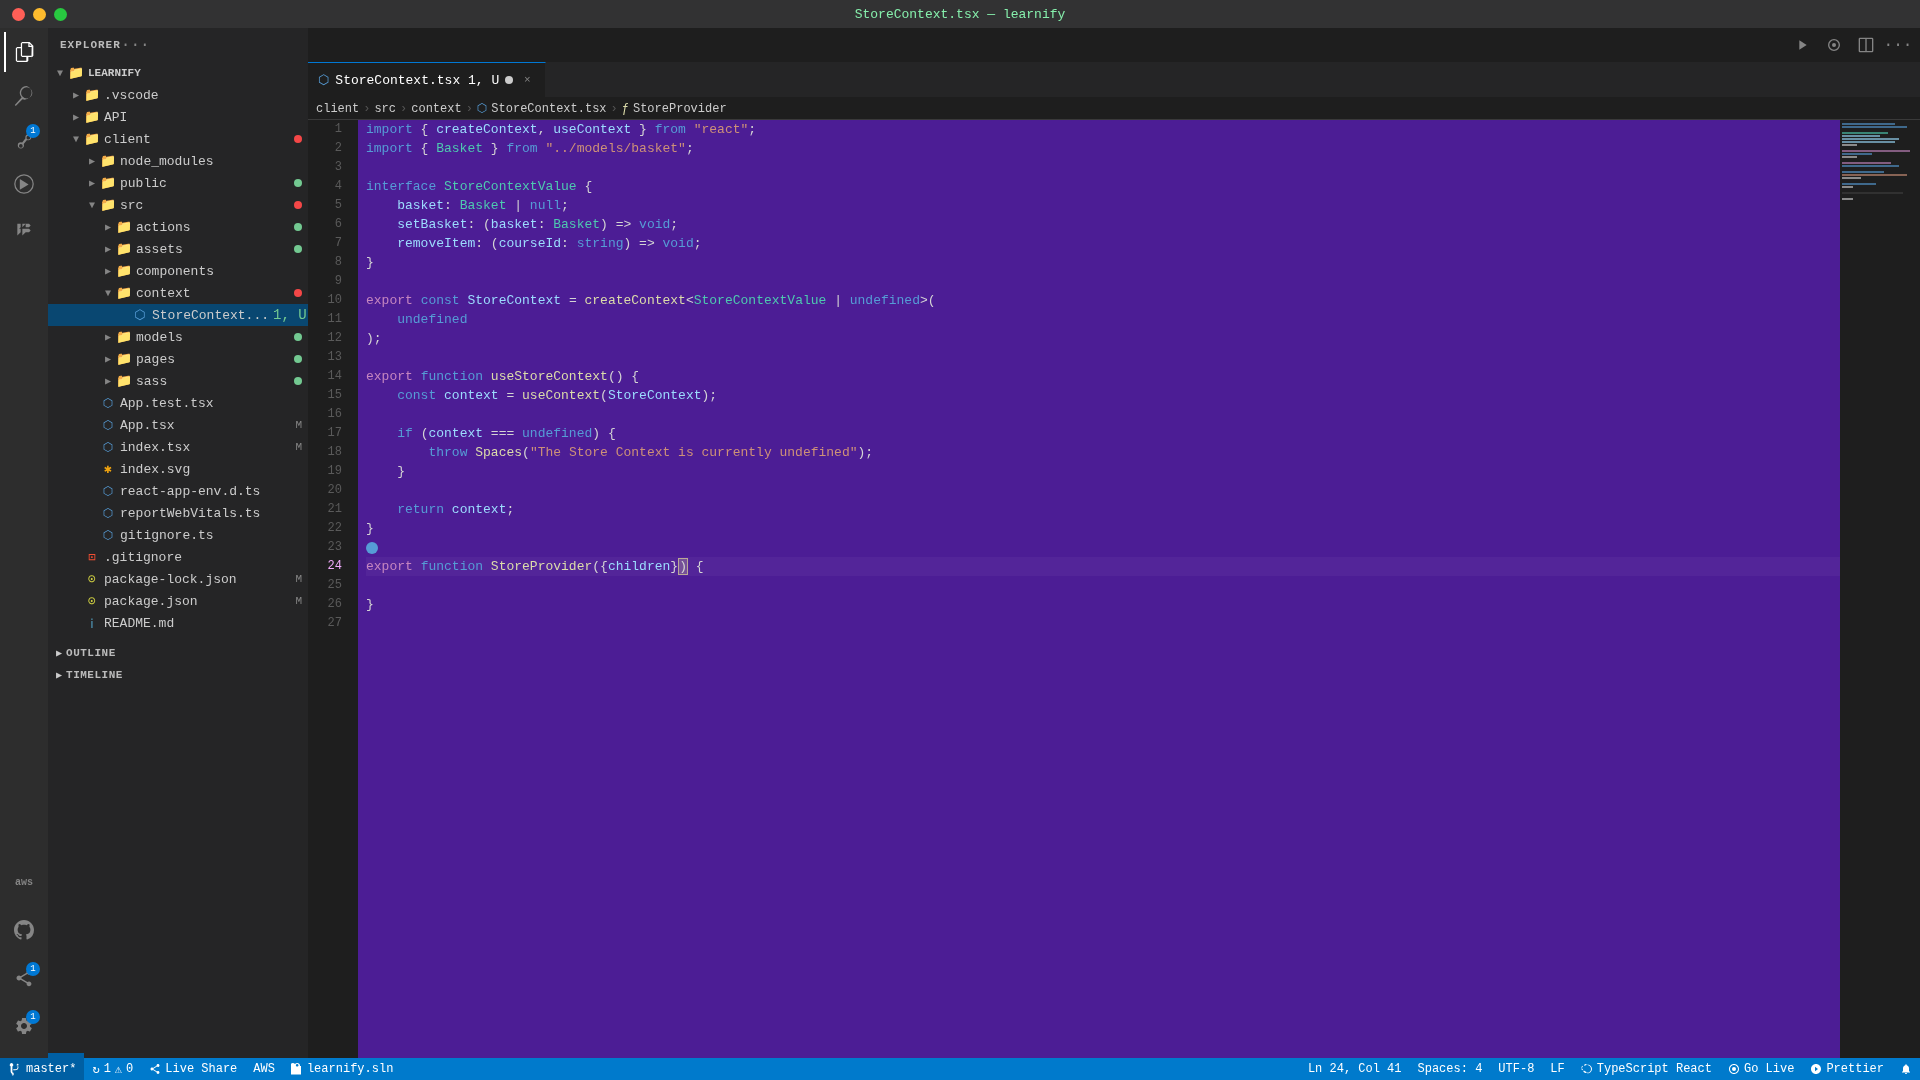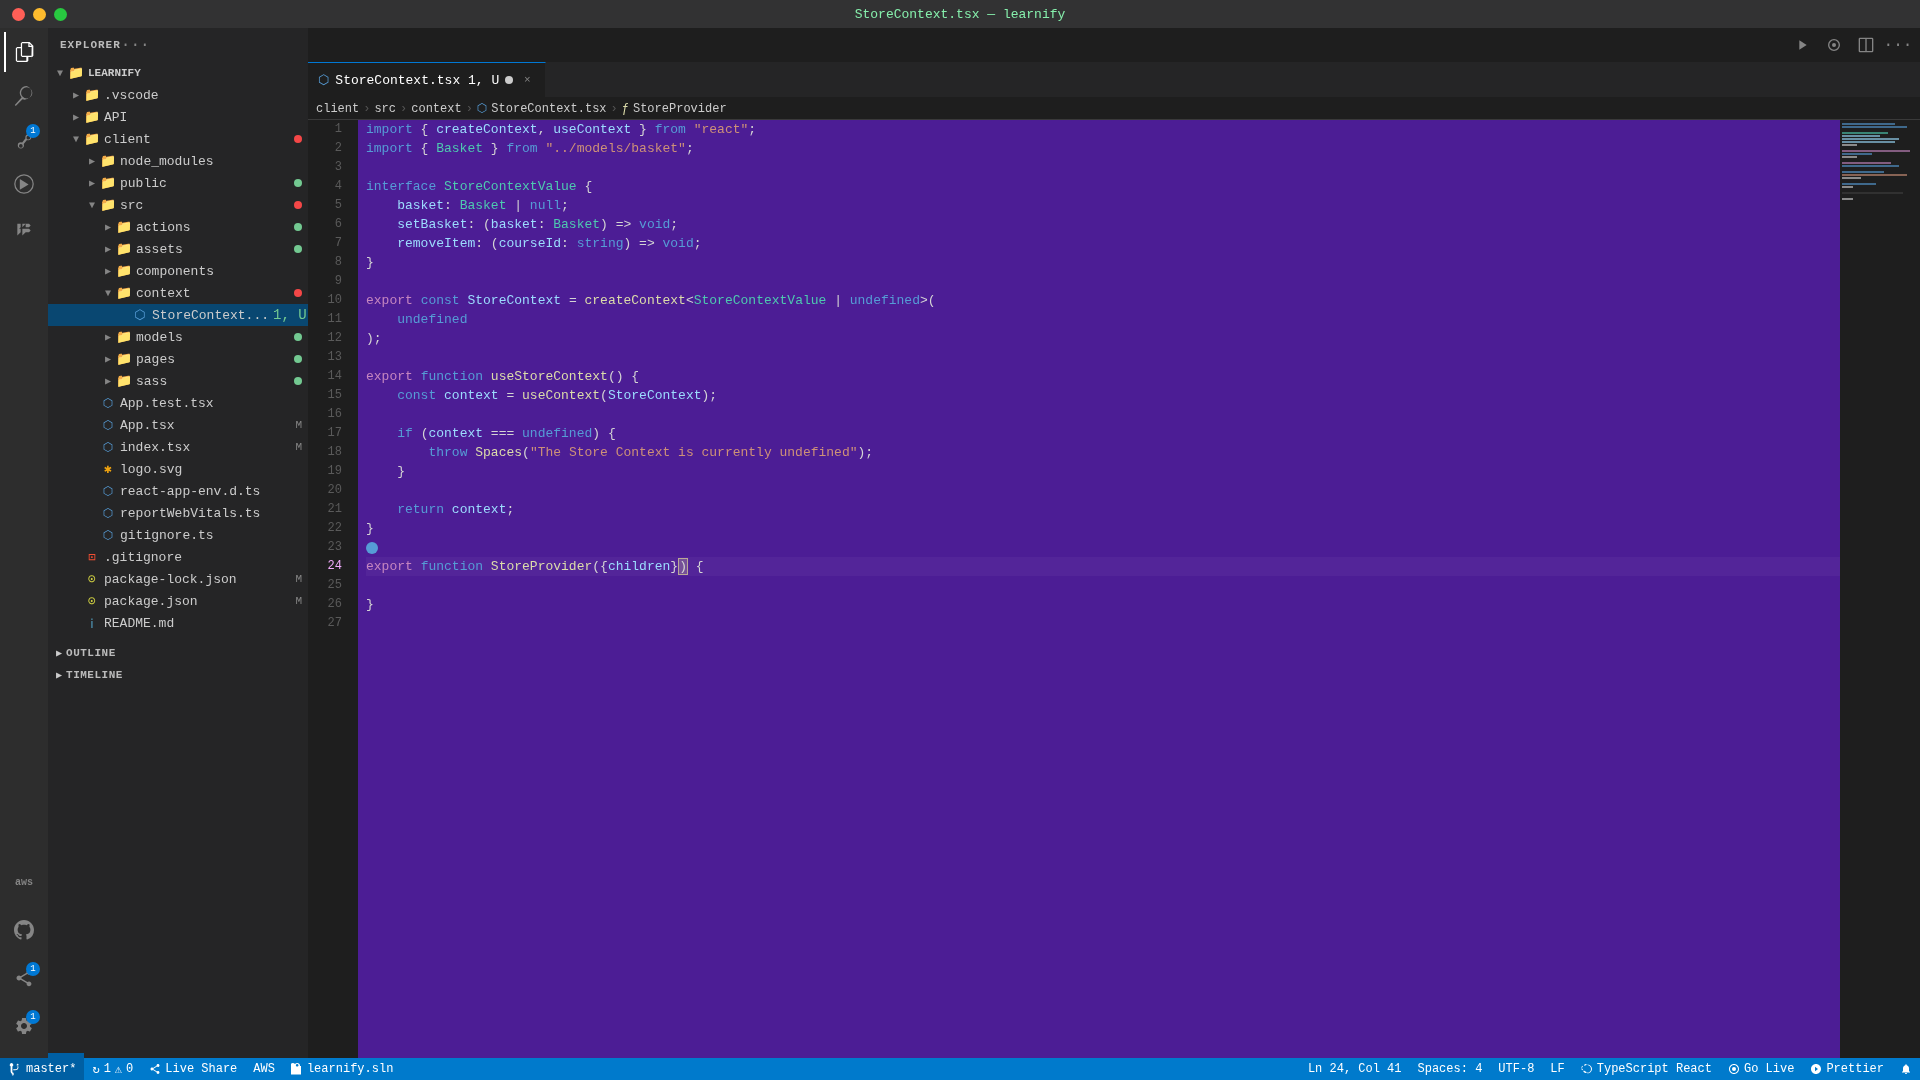--- a/index.html
+++ b/index.html
@@ -562,21 +562,21 @@
     <div class="tree-item" style="padding-left:36px;">
       <span class="tree-arrow" style="color:transparent;">▶</span>
       <span class="tree-icon file-ts-icon" style="font-size:12px;">⬡</span>
       <span class="tree-label">index.tsx</span>
       <span class="tree-modified">M</span>
     </div>
 
     <div class="tree-item" style="padding-left:36px;">
       <span class="tree-arrow" style="color:transparent;">▶</span>
       <span class="tree-icon file-svg-icon">✱</span>
-      <span class="tree-label">logo.svg</span>
+      <span class="tree-label">index.svg</span>
     </div>
 
     <div class="tree-item" style="padding-left:36px;">
       <span class="tree-arrow" style="color:transparent;">▶</span>
       <span class="tree-icon file-ts-icon" style="font-size:12px;">⬡</span>
       <span class="tree-label">react-app-env.d.ts</span>
     </div>
 
     <div class="tree-item" style="padding-left:36px;">
       <span class="tree-arrow" style="color:transparent;">▶</span>

